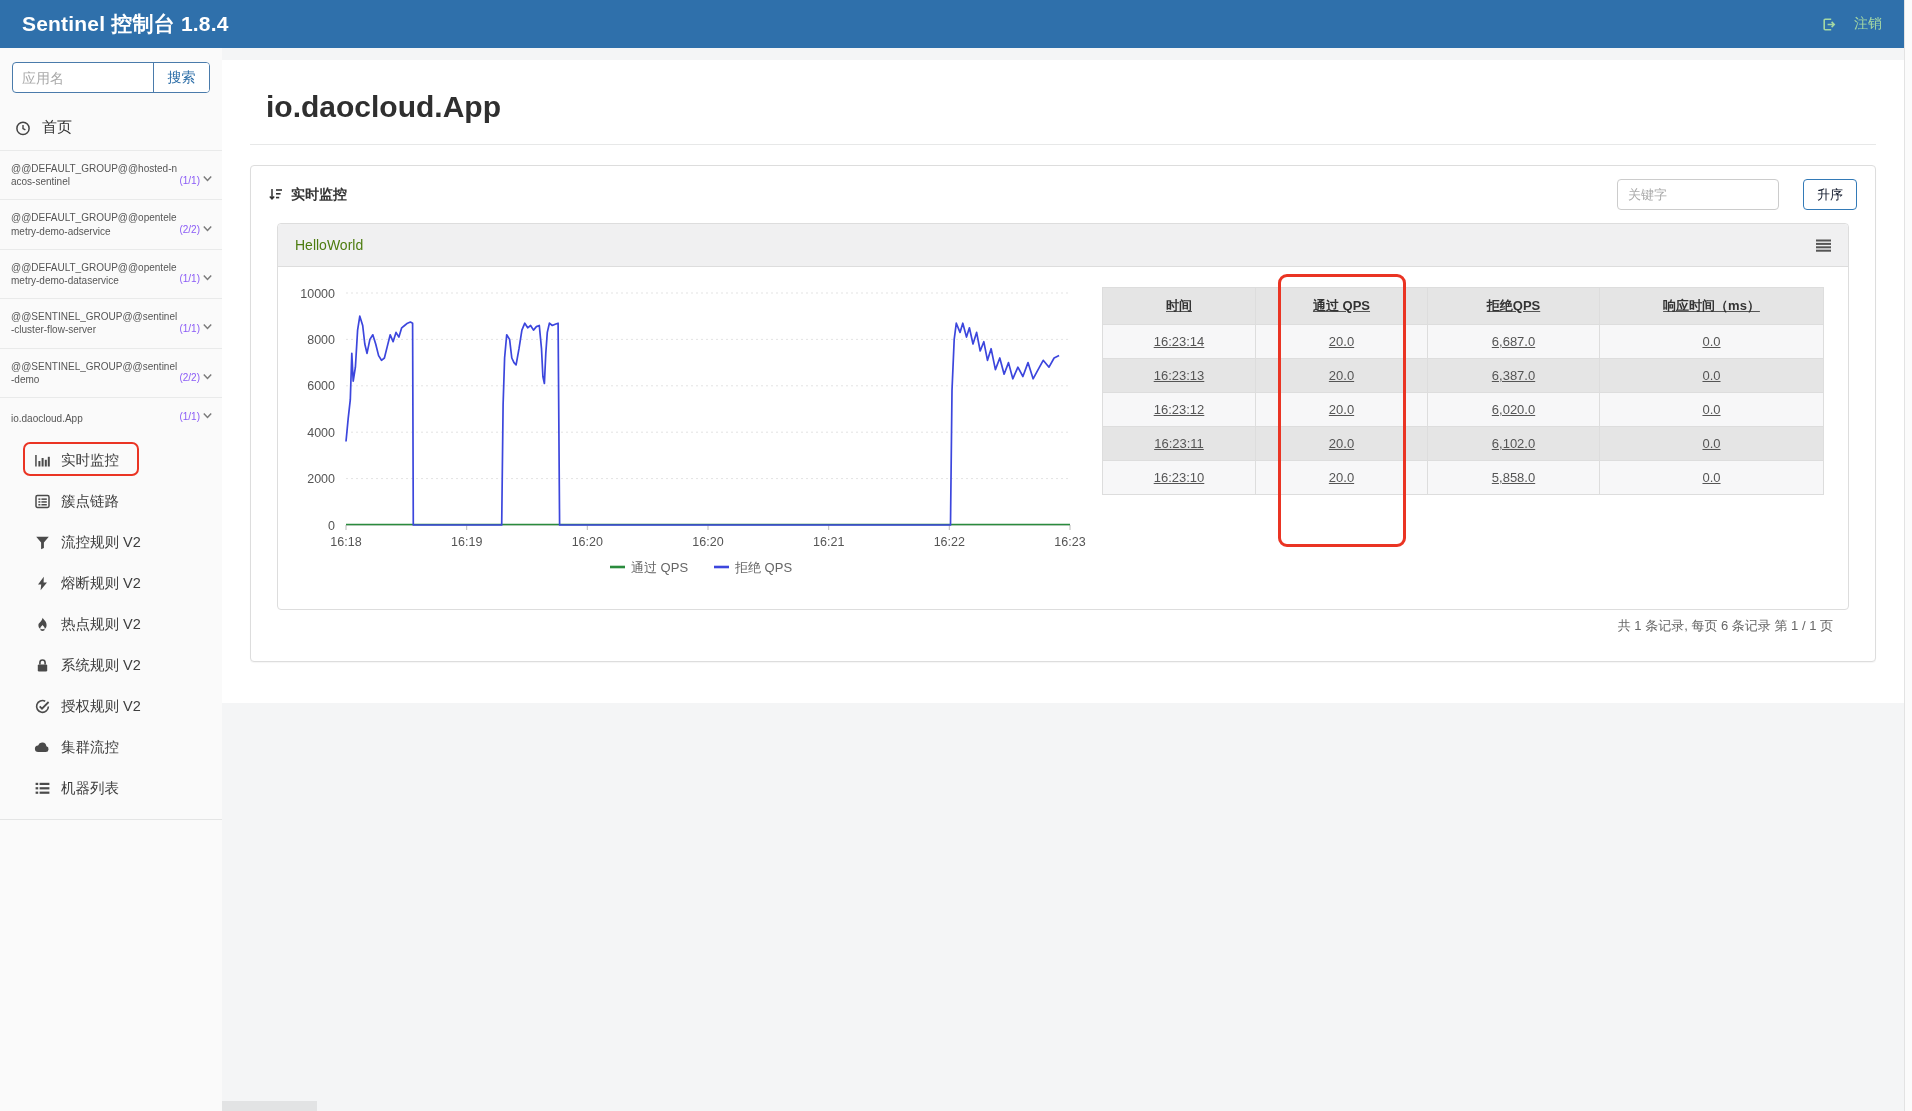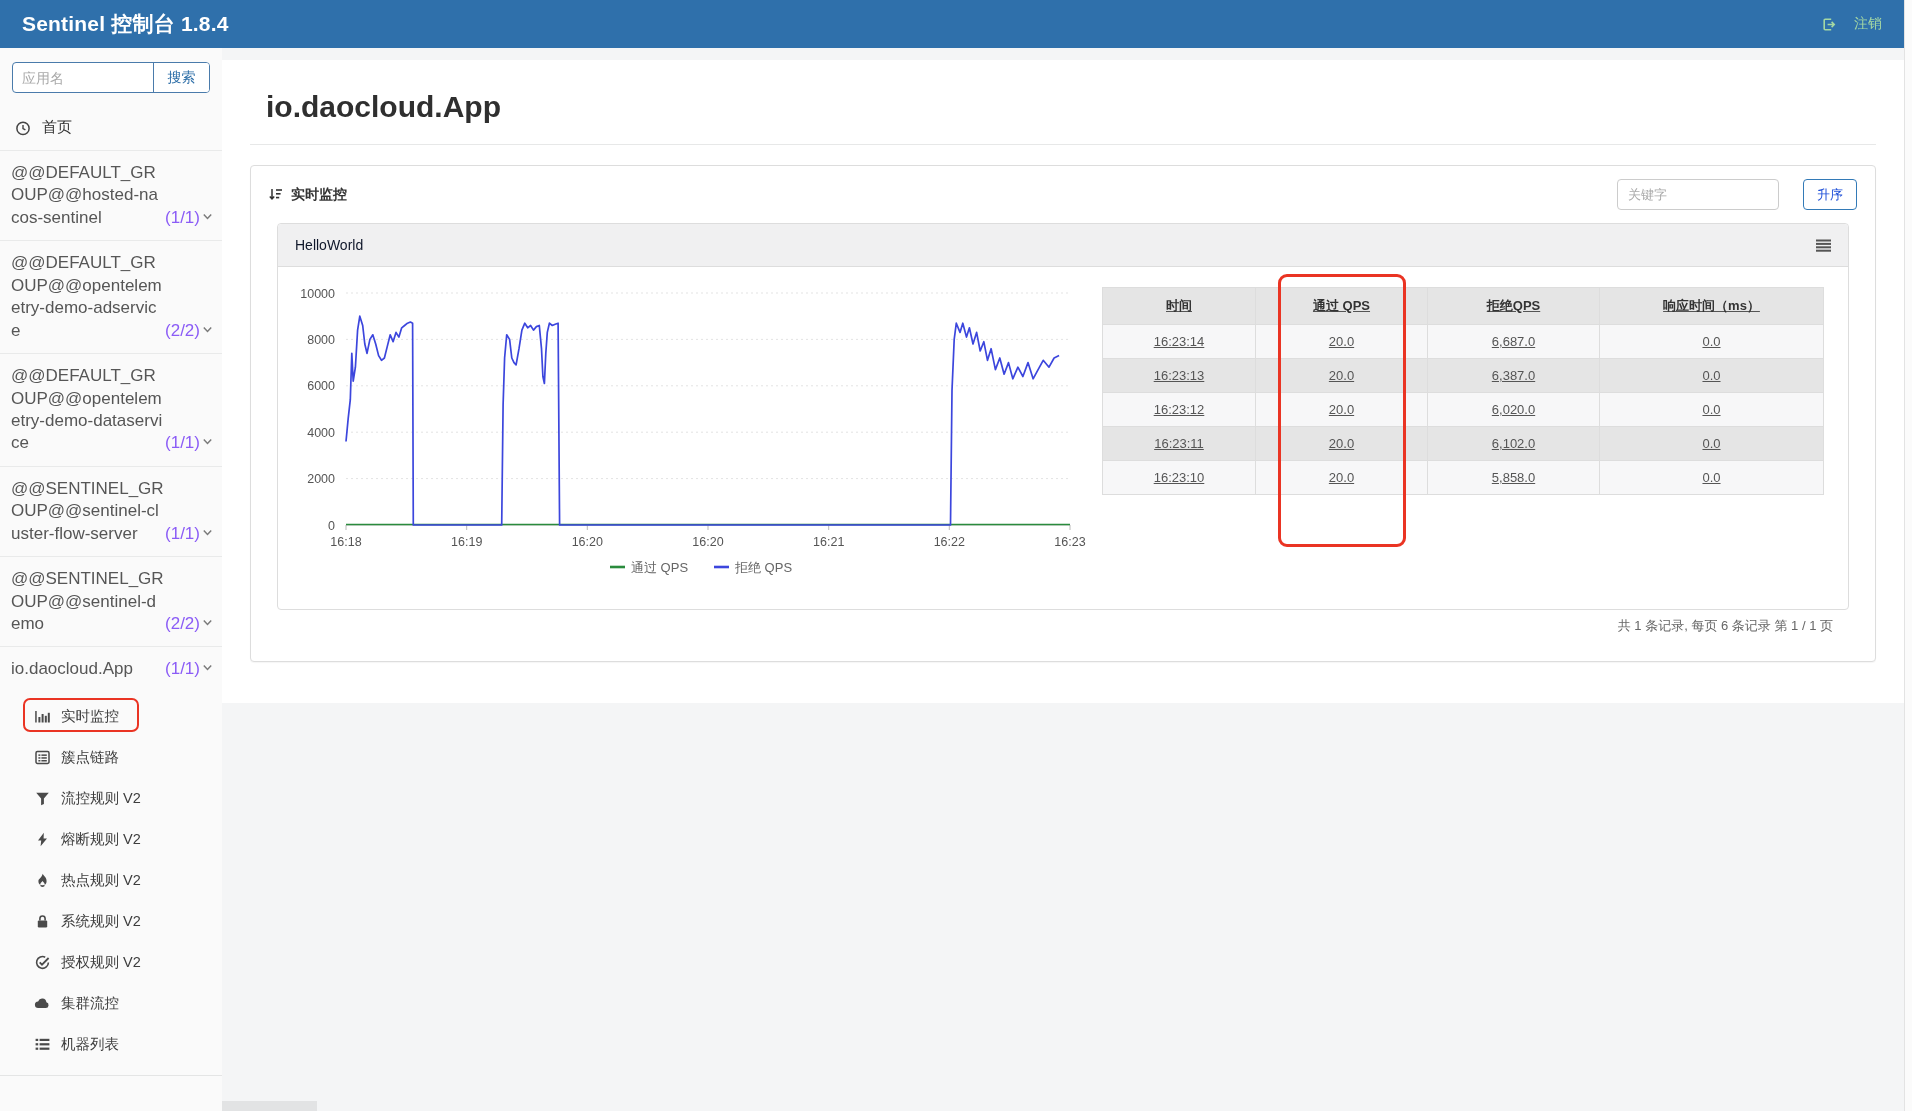--- a/index.html
+++ b/index.html
@@ -24,21 +24,21 @@
     border:1px solid #4a7bab; border-radius:4px; overflow:hidden; }
   .search-row input { flex:1; min-width:0; border:0; outline:none; padding:0 9px;
     font-size:14px; color:#333; background:transparent; }
   .search-row input::placeholder { color:#a9a9a9; }
   .search-btn { width:56px; border:0; border-left:1px solid #4a7bab; background:#fff;
     color:#2e6fa8; font-size:14px; cursor:pointer; }
   .home-row { display:flex; align-items:center; gap:11px; padding:13px 10px 13px 15px;
     font-size:15px; color:#333; cursor:pointer; }
   .home-row .ic { color:#444; display:flex; }
   .group-item { border-top:1px solid #e9eaea; padding:11px 8px 11px 11px; display:flex;
-    align-items:flex-end; font-size:17px; color:#565656; cursor:pointer; line-height:1.32; }
+    align-items:flex-end; font-size:10px; color:#565656; cursor:pointer; line-height:1.32; }
   .g-label { flex:1; word-break:break-all; }
   .g-count { white-space:nowrap; display:flex; align-items:center; color:#8b5cf6; }
   .g-count svg { margin-left:1px; }
   .submenu { border-bottom:1px solid #e4e5e5; padding:4px 0 10px 0; }
   .submenu-item { position:relative; display:flex; align-items:center; gap:11px;
     padding:11px 6px 11px 34px; font-size:14.5px; color:#3d3d3d; cursor:pointer; }
   .submenu-item .ic { color:#4a4a4a; display:flex; width:16px; justify-content:center; }
   .red-box-menu { position:absolute; left:23px; top:2px; width:116px; height:34px;
     border:2.5px solid #ea3423; border-radius:7px; pointer-events:none; }
 
@@ -52,26 +52,26 @@
   .panel { margin:20px 28px 0 28px; height:497px; border:1px solid #ddd; border-radius:4px;
     background:#fff; box-shadow:0 1px 1px rgba(0,0,0,.04); position:relative; }
   .panel-head { display:flex; align-items:center; padding:13px 18px 10px 17px; }
   .panel-title { display:flex; align-items:center; gap:8px; font-size:14px; font-weight:bold;
     color:#333; }
   .panel-title .ic { color:#333; display:flex; }
   .keyword { margin-left:auto; width:162px; height:31px; border:1px solid #ccc;
     border-radius:4px; padding:0 10px; font-size:13px; color:#333; outline:none; }
   .keyword::placeholder { color:#a9a9a9; }
   .sort-btn { margin-left:24px; height:31px; padding:0 13px; background:#fff;
-    border:1px solid #337ab7; color:#1d4ed8; font-size:13px; border-radius:4px; cursor:pointer; }
+    border:1px solid #337ab7; color:#0f172a; font-size:13px; border-radius:4px; cursor:pointer; }
 
   .card { margin:3px 26px 0 26px; border:1px solid #ddd; border-radius:4px; background:#fff; }
   .card-head { height:43px; background:#f0f0f1; border-bottom:1px solid #ddd; display:flex;
     align-items:center; padding:0 17px; border-radius:4px 4px 0 0; }
-  .card-title { font-size:14px; color:#0f172a; }
+  .card-title { font-size:14px; color:#4d7c0f; }
   .menu-ic { margin-left:auto; color:#555; cursor:pointer; display:flex; }
   .card-body { display:flex; padding:12px 14px 18px 4px; }
   .chart-box { width:806px; flex:none; }
   svg.chart text.tick { font-size:12.5px; fill:#555; font-family:"Liberation Sans",sans-serif; }
   svg.chart text.legend-t { font-size:13px; fill:#666; font-family:"Liberation Sans",sans-serif; }
 
   .table-wrap { flex:1; margin:8px 10px 0 14px; position:relative; }
   table.qps { width:100%; border-collapse:collapse; font-size:13px; color:#555;
     table-layout:fixed; background:#e5e5e5;text-decoration:underline; }
   table.qps th { font-weight:bold; color:#333; }

